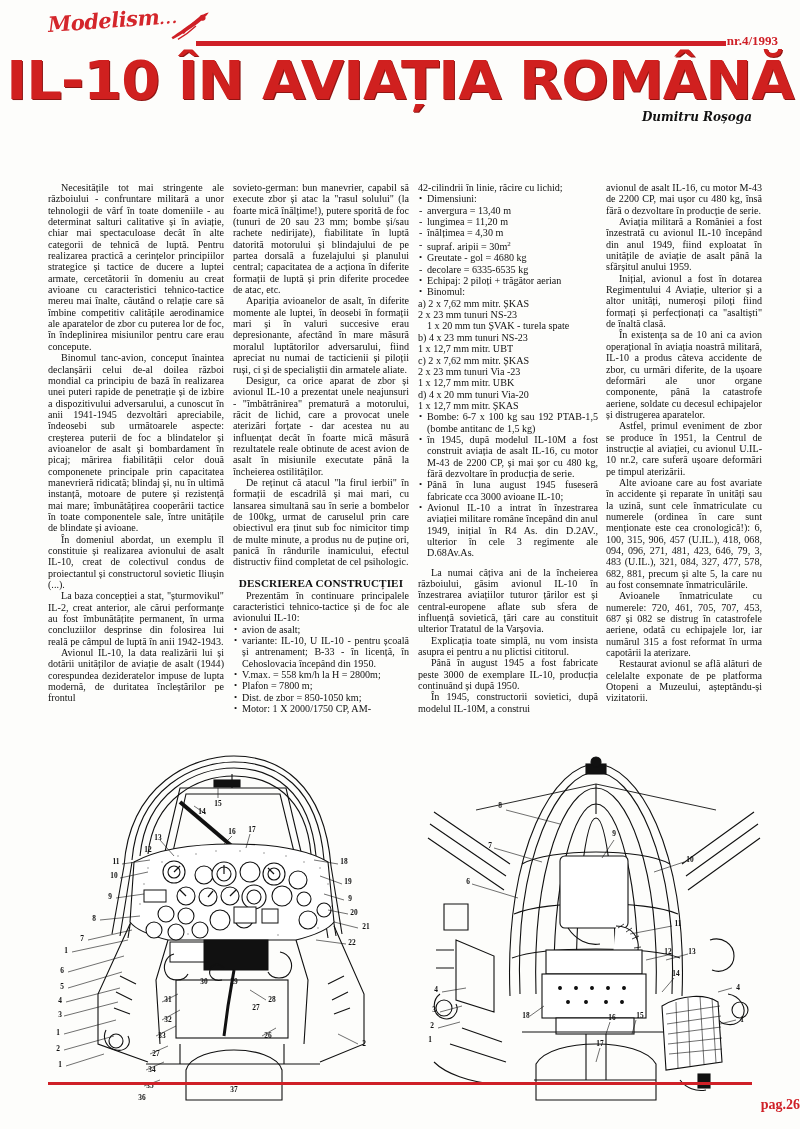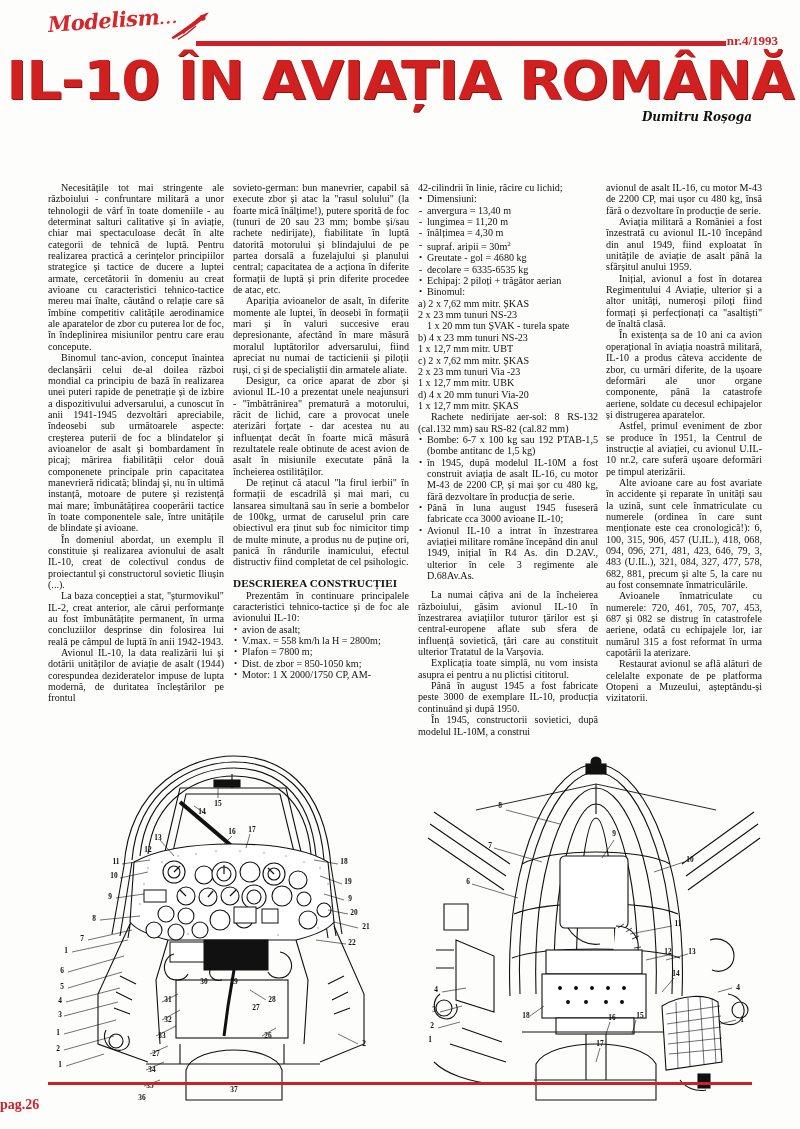--- a/index.html
+++ b/index.html
@@ -61,21 +61,21 @@
   .col.c1{left:0;}
   .col.c2{left:185px;}
   .col.c3{left:370px;width:180px;}
   .col.c4{left:558px;width:156px;}
   .col p{margin:0;text-indent:13px;}
   .col p.noind{text-indent:0;}
   .col p.blank{height:8px;}
   .col h2{
     margin:9px 0 0 0;font-size:11.2px;line-height:13px;
     font-family:"Liberation Serif", serif;font-weight:bold;
-    text-align:left;letter-spacing:.1px;
+    text-align:center;letter-spacing:.1px;
   }
   .col ul{margin:0;padding:0;list-style:none;}
   .col li{text-indent:0;padding-left:9px;position:relative;}
   .col li.bul:before{
     content:"\2022";position:absolute;left:1px;top:0;font-size:9px;
   }
   .col li.dash:before{
     content:"-";position:absolute;left:1px;top:0;
   }
   .col li.plain{padding-left:0;}
@@ -87,21 +87,21 @@
   .fig.left{left:0;width:372px;}
   .fig.right{left:382px;width:368px;}
   .fig svg{display:block;width:100%;height:100%;}
   .cn{font-family:"Liberation Serif", serif;font-size:7.4px;font-weight:bold;fill:#111;}
   
   .foot-rule{
     position:absolute;left:48px;bottom:44px;width:704px;height:3px;
     background:#cf2027;
   }
   .pagenum{
-    position:absolute;left:0;bottom:16px;width:800px;text-align:left;
+    position:absolute;left:0;bottom:16px;width:800px;text-align:right;
     font-family:"Liberation Serif", serif;font-weight:bold;font-size:14px;
     color:#cf2027;
   }
 </style>
 </head>
 <body>
 
 <div class="page">
 
   <div class="masthead">
@@ -133,20 +133,21 @@
 
     <div class="col c2">
       <p class="noind">sovieto-german: bun manevrier, capabil să execute zbor și atac la "rasul solului" (la foarte mică înălțime!), putere sporită de foc (tunuri de 20 sau 23 mm; bombe și/sau rachete nedirijate), fiabilitate în luptă datorită motorului și blindajului de pe partea dorsală a fuzelajului și planului central; capacitatea de a acționa în diferite formații de luptă și prin diferite procedee de atac, etc.</p>
       <p>Apariția avioanelor de asalt, în diferite momente ale luptei, în deosebi în formații mari și în valuri succesive erau depresionante, afectând în mare măsură moralul luptătorilor adversarului, fiind apreciat nu numai de tacticienii și piloții ruși, ci și de specialiștii din armatele aliate.</p>
       <p>Desigur, ca orice aparat de zbor și avionul IL-10 a prezentat unele neajunsuri - "îmbătrânirea" prematură a motorului, răcit de lichid, care a provocat unele aterizări forțate - dar acestea nu au influențat decât în foarte mică măsură rezultatele reale obtinute de acest avion de asalt în misiunile executate până la încheierea ostilităților.</p>
       <p>De reținut că atacul "la firul ierbii" în formații de escadrilă și mai mari, cu lansarea simultană sau în serie a bombelor de 100kg, urmat de caruselul prin care obiectivul era ținut sub foc nimicitor timp de multe minute, a produs nu de puține ori, panică în rândurile inamicului, efectul distructiv fiind completat de cel psihologic.</p>
       <h2>DESCRIEREA CONSTRUCȚIEI</h2>
       <p>Prezentăm în continuare principalele caracteristici tehnico-tactice și de foc ale avionului IL-10:</p>
       <ul>
         <li class="bul">avion de asalt;</li>
+        <li class="bul">variante: IL-10, U IL-10 - pentru școală și antrenament; B-33 - în licență, în Cehoslovacia începând din 1950.</li>
         <li class="bul">V.max. = 558 km/h la H = 2800m;</li>
         <li class="bul">Plafon = 7800 m;</li>
         <li class="bul">Dist. de zbor = 850-1050 km;</li>
         <li class="bul">Motor: 1 X 2000/1750 CP, AM-</li>
       </ul>
     </div>
 
     <div class="col c3">
       <p class="noind">42-cilindrii în linie, răcire cu lichid;</p>
       <ul>
@@ -163,21 +164,20 @@
         <li class="plain">2 x 23 mm tunuri NS-23</li>
         <li class="ind">1 x 20 mm tun ȘVAK - turela spate</li>
         <li class="plain">b) 4 x 23 mm tunuri NS-23</li>
         <li class="plain">1 x 12,7 mm mitr. UBT</li>
         <li class="plain">c) 2 x 7,62 mm mitr. ȘKAS</li>
         <li class="plain">2 x 23 mm tunuri Via -23</li>
         <li class="plain">1 x 12,7 mm mitr. UBK</li>
         <li class="plain">d) 4 x 20 mm tunuri Via-20</li>
         <li class="plain">1 x 12,7 mm mitr. ȘKAS</li>
       </ul>
-      <p>Rachete nedirijate aer-sol: 8 RS-132 (cal.132 mm) sau RS-82 (cal.82 mm)</p>
       <ul>
         <li class="bul">Bombe: 6-7 x 100 kg sau 192 PTAB-1,5 (bombe antitanc de 1,5 kg)</li>
         <li class="bul">în 1945, după modelul IL-10M a fost construit aviația de asalt IL-16, cu motor M-43 de 2200 CP, și mai șor cu 480 kg, fără dezvoltare în producția de serie.</li>
         <li class="bul">Până în luna august 1945 fuseseră fabricate cca 3000 avioane IL-10;</li>
         <li class="bul">Avionul IL-10 a intrat în înzestrarea aviației militare române începând din anul 1949, inițial în R4 As. din D.2AV., ulterior în cele 3 regimente ale D.68Av.As.</li>
       </ul>
       <p class="blank"></p>
       <p>La numai câțiva ani de la încheierea războiului, găsim avionul IL-10 în înzestrarea aviațiilor tuturor țărilor est și central-europene aflate sub sfera de influență sovietică, țări care au constituit ulterior Tratatul de la Varșovia.</p>
       <p>Explicația toate simplă, nu vom insista asupra ei pentru a nu plictisi cititorul.</p>
       <p>Până în august 1945 a fost fabricate peste 3000 de exemplare IL-10, producția continuând și după 1950.</p>

